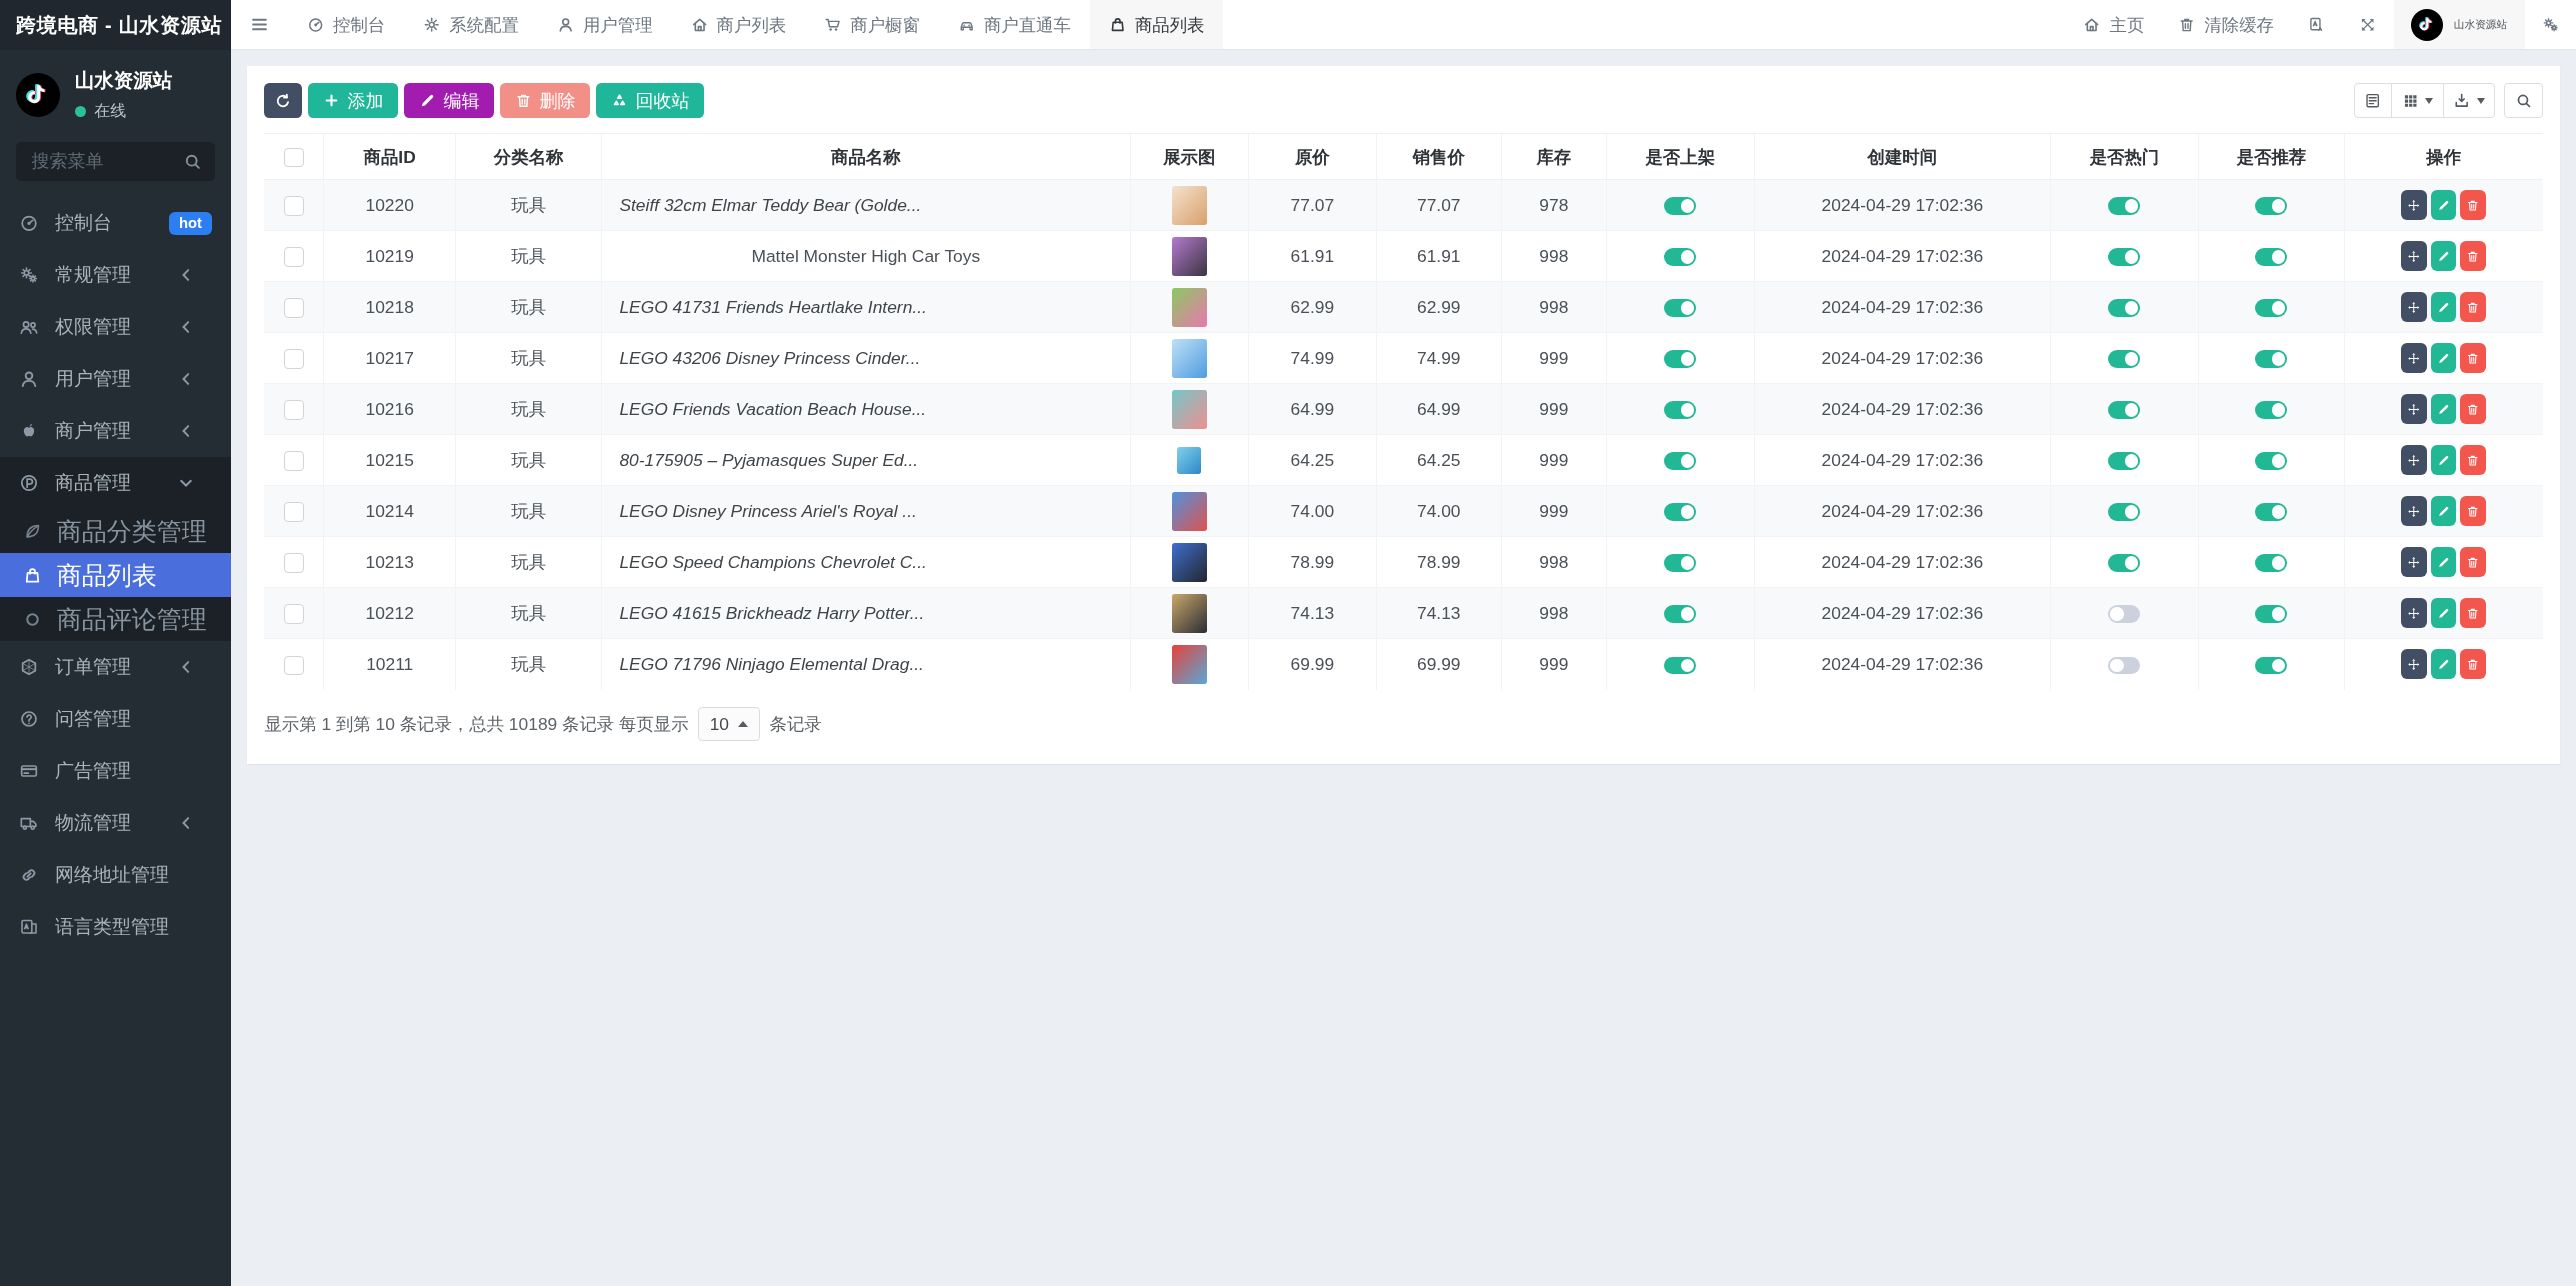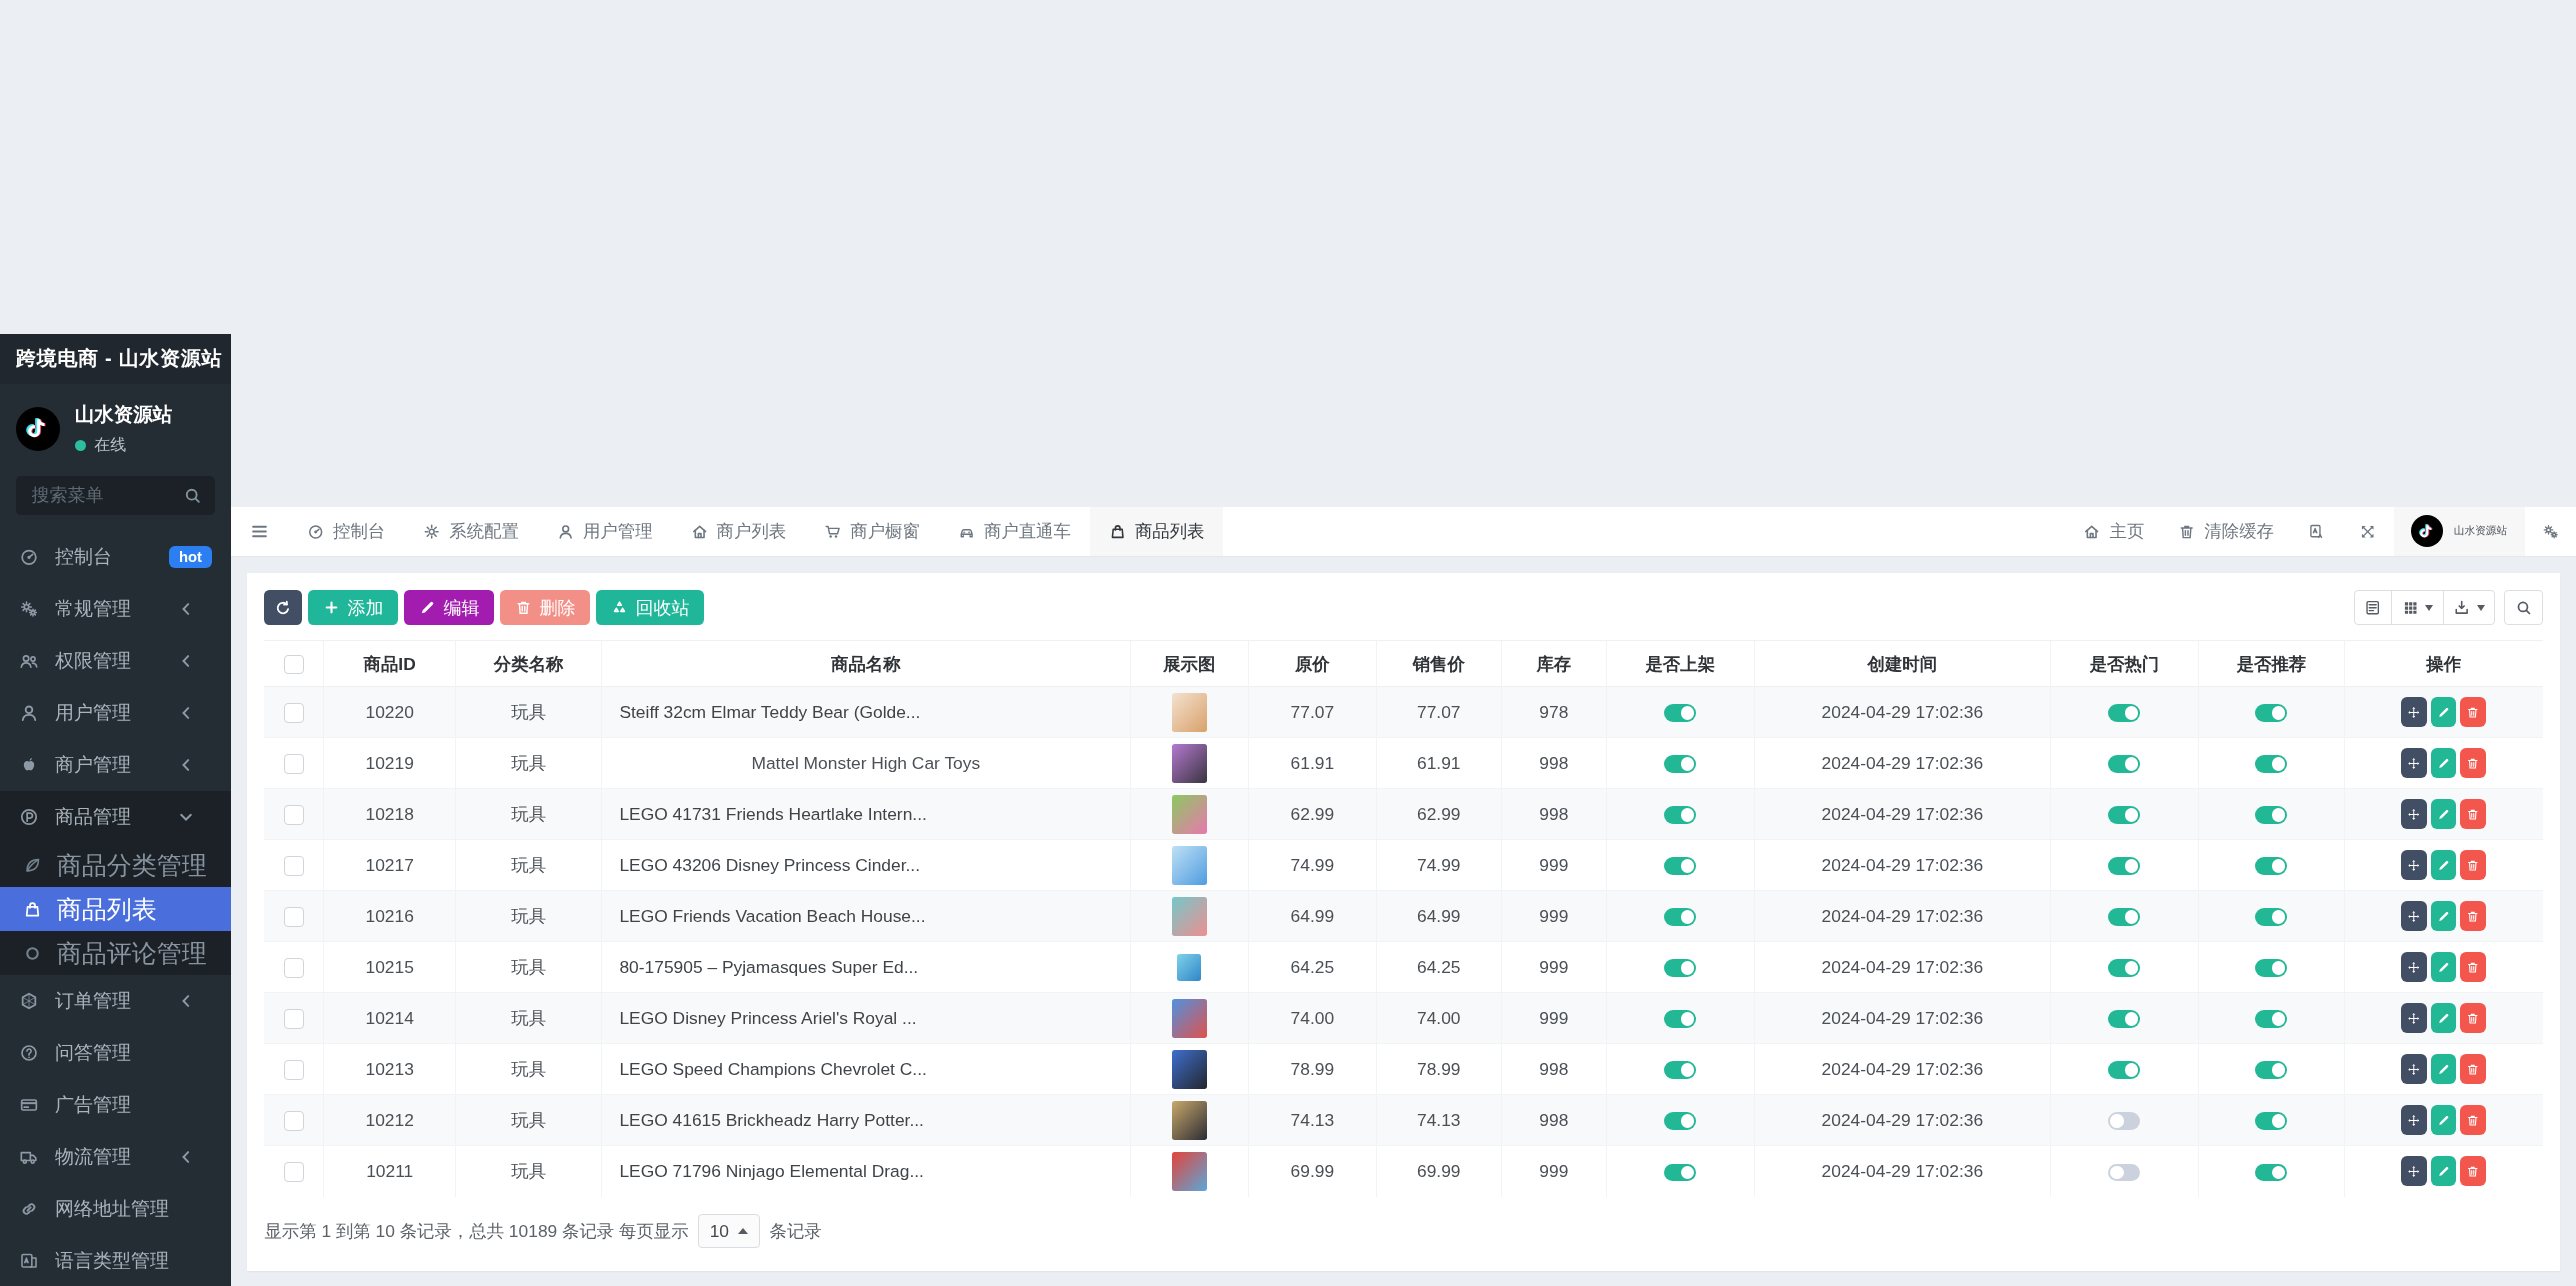--- a/index.html
+++ b/index.html
@@ -2,21 +2,21 @@
 <html style="font-size:10.7px"><head>
 <meta charset="utf-8">
 <style>
   * { box-sizing: border-box; }
   html,body { margin:0; padding:0; }
   body {
     width:2576px; height:1287px; overflow:hidden;
     font-family:"Liberation Sans","DejaVu Sans",sans-serif;
     background:#ebeff3; color:#4a5056;
   }
-  .app { display:flex; width:100%; height:100%;align-items:flex-end; }
+  .app { display:flex; width:100%; height:100%; }
 
   
   .sidebar { width:231px; min-width:231px; background:#242c34; display:flex; flex-direction:column; }
   .brand { height:50px; min-height:50px; background:#20272e; color:#fff; font-size:20px; font-weight:bold;
            display:flex; align-items:center; padding-left:16px; letter-spacing:0.7px; }
   .profile { display:flex; align-items:center; gap:14.8px; padding:17.4px 16px 6.7px; }
   .avatar { width:44px; height:44px; min-width:44px; border-radius:50%; background:#000;
             display:flex; align-items:center; justify-content:center; }
   .avatar .ic { width:25.5px; height:25.5px; color:#fff;
                 filter:drop-shadow(1.3px 0.7px 0 #ec4069) drop-shadow(-1.3px -0.7px 0 #35e3e8); }
@@ -88,21 +88,21 @@
               border-bottom:6.7px solid #555b61; }
 
   
   table { width:100%; border-collapse:collapse; table-layout:fixed; font-size:17.4px; color:#4a5056; }
   th, td { text-align:center; border-left:0.7px solid #f1f3f4; padding:0 8px; overflow:hidden; white-space:nowrap; }
   th:first-child, td:first-child { border-left:none; }
   thead th { font-weight:bold; color:#303438; height:46px;
              border-top:0.7px solid #eef0f2; border-bottom:0.7px solid #eef0f2; }
   tbody td { height:51px; border-top:0.7px solid #f1f3f4; }
   tbody tr:nth-child(odd) { background:#f8f9fa; }
-  td.cell-name { text-align:left; padding-left:17.4px; color:#3f4449; }
+  td.cell-name { text-align:left; padding-left:17.4px; color:#3f4449;font-style:italic; }
   .cb { display:inline-block; width:19.5px; height:19.5px; border:1.3px solid #cfd5da; border-radius:4px;
         background:#fff; vertical-align:middle; cursor:pointer; }
   .thumb { display:inline-block; width:35px; height:39px; border-radius:2.7px; vertical-align:middle; }
   .thumb.sm { width:24px; height:27px; }
   .tgl { width:32px; height:17.4px; border-radius:9.4px; display:inline-block; position:relative;
          vertical-align:middle; cursor:pointer; }
   .tgl.on { background:#22b795; }
   .tgl.off { background:#ccd2dd; }
   .knob { position:absolute; top:2px; width:13.4px; height:13.4px; border-radius:50%; background:#fff; }
   .on .knob { right:2px; } .off .knob { left:2px; }

